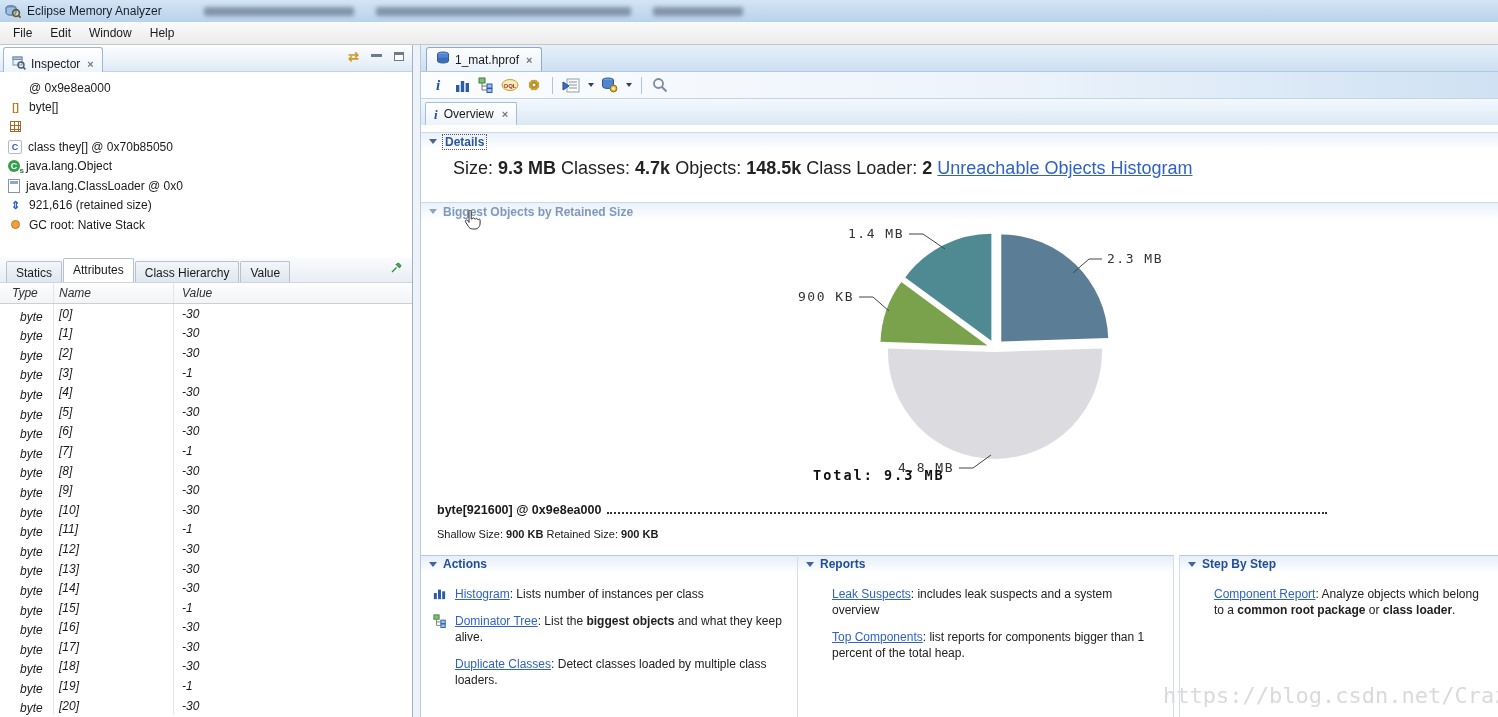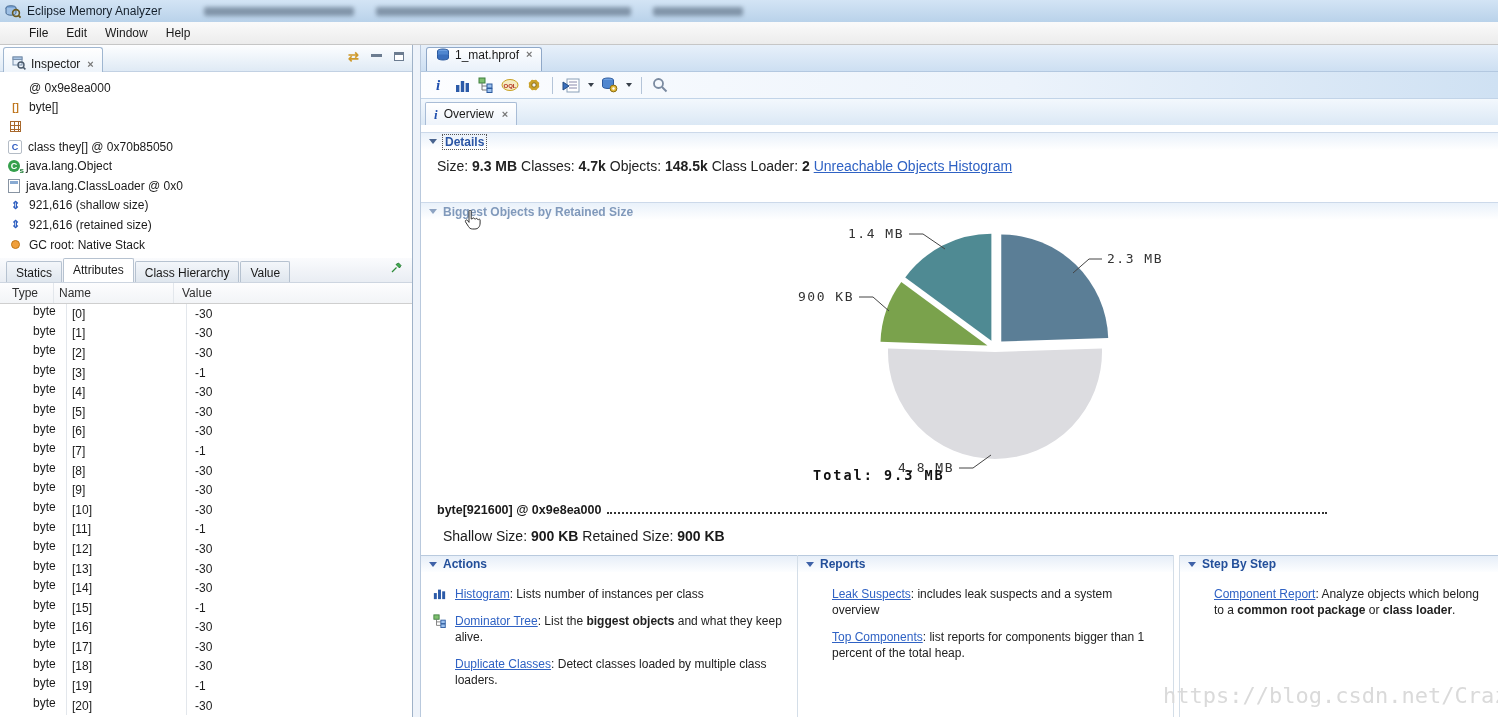--- a/index.html
+++ b/index.html
@@ -9,21 +9,21 @@
   
   .titlebar{position:absolute;left:0;top:0;right:0;height:22px;
     background:linear-gradient(#d3e4f5,#b9d2ea);display:flex;align-items:center;padding-left:5px;box-sizing:border-box;}
   .app-icon{width:16px;height:16px;display:inline-flex;}
   .title-text{margin-left:6px;color:#15202c;}
   .blur-redact{display:flex;gap:22px;margin-left:42px;filter:blur(2px);opacity:.55;align-items:center;}
   .blur-redact span{height:9px;background:#4a5c70;border-radius:2px;display:inline-block;}
 
   
   .menubar{position:absolute;left:0;top:22px;right:0;height:23px;background:linear-gradient(#fafafa,#ececec);
-    border-bottom:1px solid #c6c6c6;display:flex;align-items:center;padding-left:20px;box-sizing:border-box;}
+    border-bottom:1px solid #c6c6c6;display:flex;align-items:center;padding-left:4px;box-sizing:border-box;}
   .menu-item{padding:3px 9px;}
 
   
   .left-panel{position:absolute;top:45px;left:0;width:413px;bottom:0;background:#fff;border-right:1px solid #9fb2c8;box-sizing:border-box;}
   .view-header{position:relative;height:26px;background:linear-gradient(#fdfeff,#dfeaf5);border-bottom:1px solid #c2d1e3;}
   .view-tab{position:absolute;left:3px;top:2px;height:33px;display:flex;align-items:center;gap:5px;padding:0 8px;
     background:linear-gradient(#ffffff,#e8f0f9);border:1px solid #9fb6d0;border-bottom:none;border-radius:3px 3px 0 0;box-sizing:border-box;}
   .close-x{color:#777;font-weight:bold;font-size:11px;margin-left:2px;}
   .view-actions{position:absolute;right:8px;top:5px;display:flex;gap:12px;align-items:center;}
   .sync-glyph{color:#cf9a2c;font-weight:bold;font-size:13px;line-height:1;}
@@ -50,36 +50,36 @@
   .gcroot-icon::before{content:"";width:7px;height:7px;border-radius:50%;background:#f0a03c;border:1px solid #c07818;display:block;}
   .none-icon{}
 
   .insp-tabs{position:absolute;top:213px;left:0;right:0;height:25px;background:linear-gradient(#fafbfd,#e9edf3);
     border-bottom:1px solid #cdd5e0;display:flex;align-items:flex-end;padding-left:6px;box-sizing:border-box;}
   .insp-tab{padding:4px 9px 3px 9px;border:1px solid #b6c2d0;border-bottom:none;border-radius:2px 2px 0 0;
     background:linear-gradient(#f3f6fa,#dfe6ee);margin-right:1px;height:21px;box-sizing:border-box;white-space:nowrap;}
   .insp-tab.active{background:#fff;height:24px;position:relative;z-index:2;}
   .pin-wrap{margin-left:auto;margin-right:9px;margin-bottom:6px;}
 
-  .insp-table{position:absolute;top:238px;left:0;right:0;bottom:0;overflow:hidden;}
+  .insp-table{position:absolute;top:238px;left:0;right:0;bottom:0;overflow:hidden;font-style:italic;}
   .tbl-header{height:20px;display:flex;align-items:center;border-bottom:1px solid #cfcfcf;
     background:linear-gradient(#fdfdfe,#f2f4f7);color:#303030;}
   .tbl-c1{width:53px;box-sizing:border-box;padding-left:12px;}
   .tbl-c2{width:120px;box-sizing:border-box;padding-left:5px;border-left:1px solid #e3e7ec;height:100%;display:flex;align-items:center;}
   .tbl-c3{flex:1;box-sizing:border-box;padding-left:8px;border-left:1px solid #e3e7ec;height:100%;display:flex;align-items:center;}
-  .tbl-row{height:19.6px;display:flex;align-items:flex-start;padding-left:13px;}
+  .tbl-row{height:19.6px;display:flex;align-items:flex-end;}
   .tbl-row .tbl-c1{padding-left:20px;}
 
   
   .panel-gap{position:absolute;top:45px;left:413px;width:8px;bottom:0;background:#eef3fa;border-right:1px solid #b9c9dd;box-sizing:border-box;}
 
   
   .right-panel{position:absolute;top:45px;left:421px;right:0;bottom:0;background:#fff;}
   .editor-tabbar{position:relative;height:26px;background:linear-gradient(#e7f0fa,#cddff2);border-bottom:1px solid #b3c8e0;}
-  .editor-tab{position:absolute;left:5px;top:2px;height:24px;display:flex;gap:5px;padding:0 9px;
+  .editor-tab{position:absolute;left:5px;top:2px;height:24px;display:flex;align-items:center;gap:5px;padding:8px 9px;
     background:linear-gradient(#fdfeff,#e9f1fa);border:1px solid #8fa8c8;border-bottom:none;border-radius:3px 3px 0 0;box-sizing:border-box;}
   .editor-toolbar{height:27px;background:linear-gradient(90deg,#fcfdff,#ecf3fb 55%,#cfe1f3);
     border-bottom:1px solid #c2d4e8;display:flex;align-items:center;padding-left:8px;gap:6px;box-sizing:border-box;}
   .tb-btn{height:20px;min-width:18px;display:flex;align-items:center;justify-content:center;}
   .tb-sep{width:1px;height:17px;background:#b4c4d8;margin:0 3px;}
   .dd-arrow{width:0;height:0;border-left:3.5px solid transparent;border-right:3.5px solid transparent;border-top:4px solid #38404a;margin-left:2px;}
   .info-glyph{font-family:"Liberation Serif",serif;font-style:italic;font-weight:bold;color:#1f4fae;font-size:15px;line-height:1;}
 
   .overview-tabbar{position:relative;height:26px;background:linear-gradient(#f3f8fd,#dbe8f5);border-bottom:1px solid #c2d4e8;}
   .overview-tab{position:absolute;left:4px;top:3px;height:23px;display:flex;align-items:center;gap:6px;padding:0 8px;
@@ -87,30 +87,30 @@
 
   .editor-content{position:absolute;top:80px;left:0;right:0;bottom:0;background:#fff;overflow:hidden;}
 
   .section-band{position:absolute;left:0;right:0;height:18px;border-top:1px solid #ccd9ea;
     background:linear-gradient(#e9f1fa,#ffffff);display:flex;align-items:center;padding-left:8px;gap:6px;box-sizing:border-box;font-weight:bold;}
   .tri{width:0;height:0;border-left:4px solid transparent;border-right:4px solid transparent;border-top:5px solid #49648f;flex:none;}
   .band-strong{color:#2a55a4;}
   .band-soft{color:#8099bb;}
   .focus-box{outline:1px dotted #555;padding:0 2px;}
 
-  .size-line{position:absolute;left:16px;top:33px;color:#222;font-size:14px;}
+  .size-line{position:absolute;left:32px;top:33px;color:#222;font-size:18px;}
   .lnk{color:#2f62c4;text-decoration:underline;cursor:pointer;}
 
   .pie-wrap{position:absolute;left:0;top:96px;width:1077px;height:278px;}
   .hand-cursor{position:absolute;left:42px;top:85px;z-index:5;}
 
   .object-line{position:absolute;left:16px;top:378px;width:890px;display:flex;align-items:baseline;font-size:12.5px;}
   .object-line .obj-label{font-weight:bold;white-space:nowrap;}
   .dot-fill{flex:1;border-bottom:2px dotted #333;margin:0 0 3px 6px;height:1px;}
-  .shallow-line{position:absolute;left:22px;top:403px;font-size:14px;}
+  .shallow-line{position:absolute;left:16px;top:403px;font-size:11px;}
 
   .cols{position:absolute;left:0;right:0;top:430px;bottom:0;display:flex;overflow:hidden;}
   .col{box-sizing:border-box;overflow:hidden;}
   .col-actions{width:377px;border-right:1px solid #d4dee8;}
   .col-reports{width:376px;border-right:1px solid #d4dee8;}
   .col-step{flex:1;margin-left:5px;border-left:1px solid #d4dee8;}
   .col-band{height:17px;border-top:1px solid #b9cade;background:linear-gradient(#e6eef8,#fdfeff);
     display:flex;align-items:center;padding-left:8px;gap:6px;font-weight:bold;color:#234f9a;box-sizing:border-box;}
   .col-band .tri{border-top-color:#3f62a8;}
   .col-body{padding:14px 14px 0 10px;}
@@ -190,24 +190,20 @@
           <span class="ic class-icon"></span>
           <span>class they[] @ 0x70b85050</span>
         </div>
         <div class="insp-item">
           <span class="ic superclass-icon"></span>
           <span>java.lang.Object</span>
         </div>
         <div class="insp-item">
           <span class="ic classloader-icon"></span>
           <span>java.lang.ClassLoader @ 0x0</span>
-        </div>
-        <div class="insp-item">
-          <span class="ic size-icon"></span>
-          <span>921,616 (shallow size)</span>
         </div>
         <div class="insp-item">
           <span class="ic size-icon"></span>
           <span>921,616 (retained size)</span>
         </div>
         <div class="insp-item">
           <span class="ic gcroot-icon"></span>
           <span>GC root: Native Stack</span>
         </div>
       </div>

